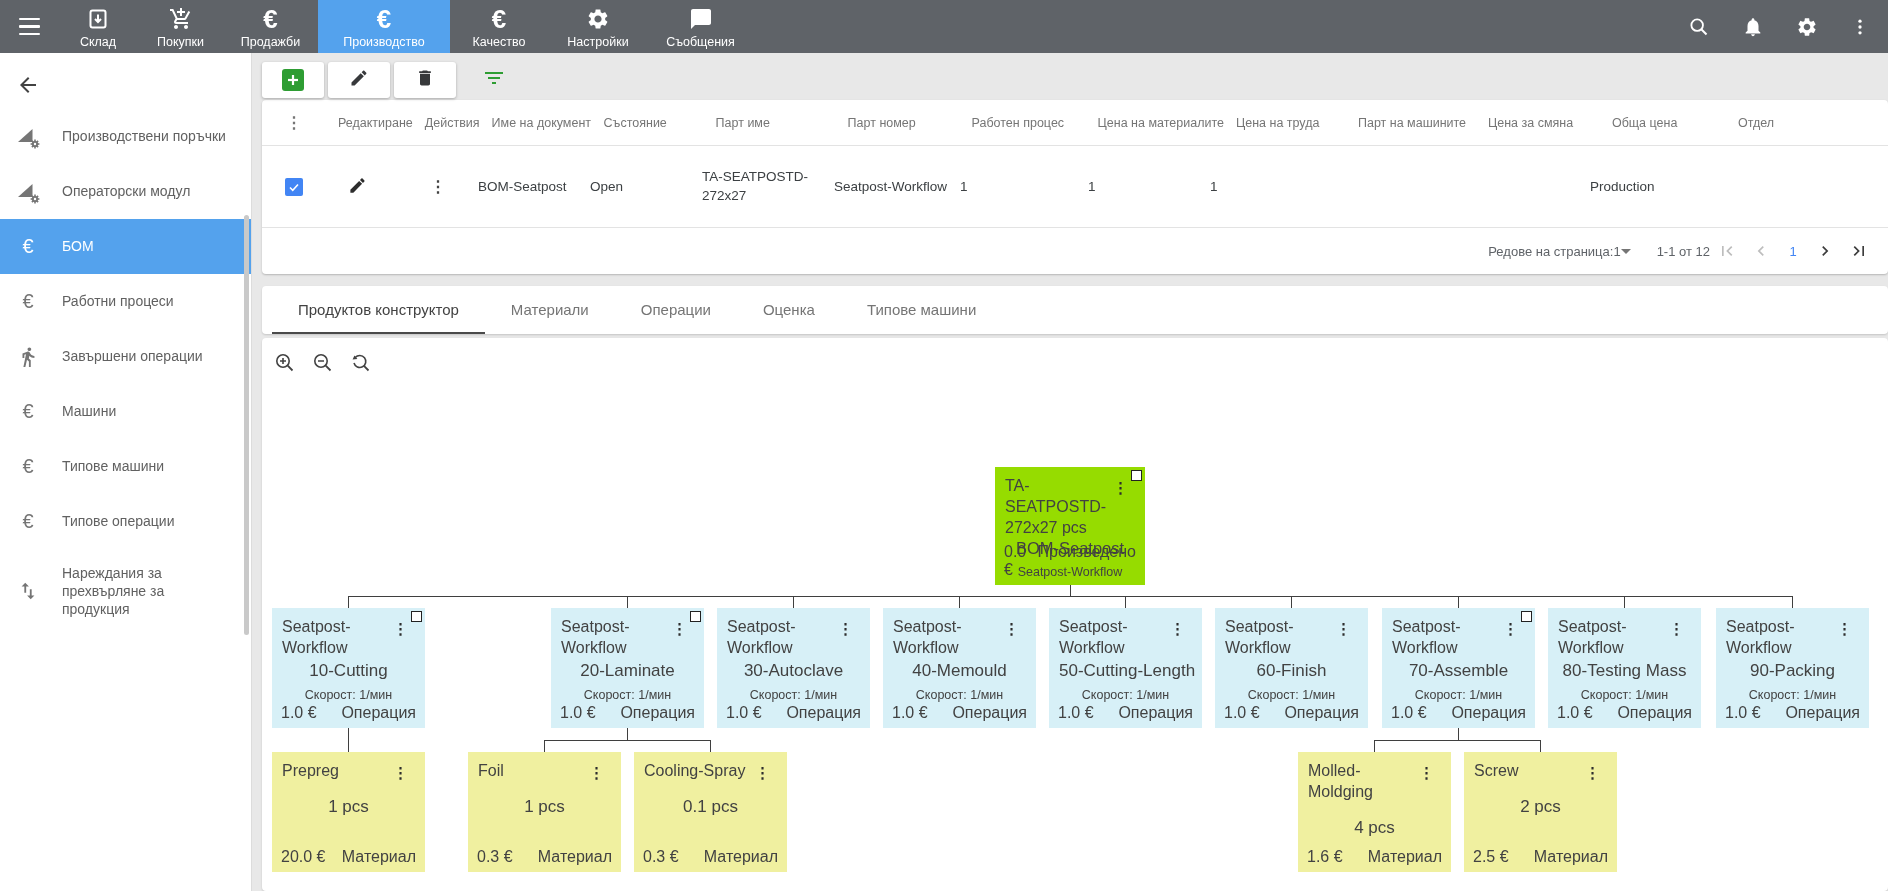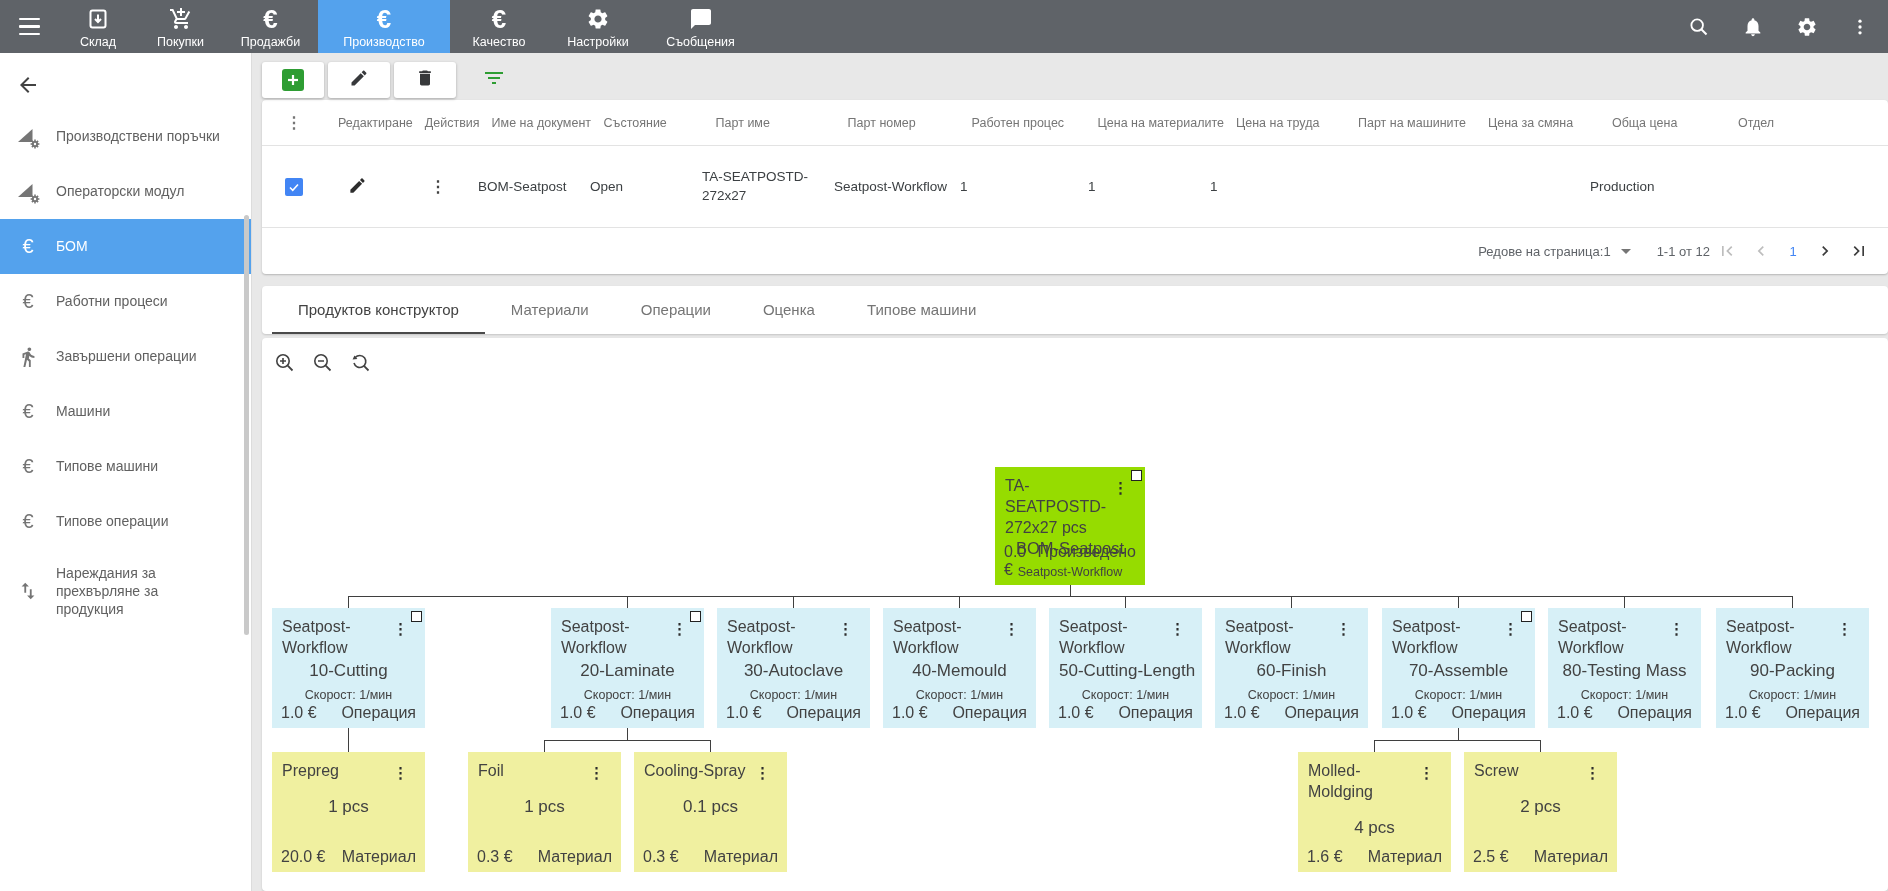--- a/index.html
+++ b/index.html
@@ -20,21 +20,21 @@
   
   .sidebar{position:absolute;top:53px;left:0;width:252px;height:838px;background:#fff;border-right:1px solid #dcdcdc;z-index:4}
   .back-btn{margin:16px 0 6px 12px;width:32px;height:32px;display:flex;align-items:center;justify-content:center;cursor:pointer}
   .menu{margin-top:8px}
   .menu-item{display:flex;align-items:center;min-height:55px;padding:6px 10px 6px 0;cursor:pointer;color:#616161;font-size:14px}
   .menu-item.tall{min-height:84px}
   .menu-icon{flex:0 0 56px;display:flex;justify-content:center;align-items:center;color:#757575}
   .menu-euro{font-size:20px;color:#757575}
   .menu-item.active{background:#54a2ed;color:#fff}
   .menu-item.active .menu-euro{color:#fff}
-  .menu-label{line-height:1.3;max-width:170px}
+  .menu-label{line-height:1.3;margin-left:6px;max-width:170px}
   .sb-scroll{position:absolute;right:2px;top:162px;width:5px;height:420px;background:#c9c9c9;border-radius:3px;cursor:pointer}
 
   
   .toolbar{position:absolute;left:262px;top:62px;display:flex;align-items:center;z-index:3}
   .tool-btn{width:62px;height:36px;background:#fff;border-radius:3px;box-shadow:0 1px 3px rgba(0,0,0,.28);display:flex;align-items:center;justify-content:center;margin-right:4px;cursor:pointer}
   .add-chip{width:22px;height:22px;background:#2e9d33;border-radius:3px;display:flex;align-items:center;justify-content:center}
   .filter-btn{margin-left:14px;width:40px;height:36px;display:flex;align-items:center;justify-content:center;cursor:pointer}
 
   
   .table-card{position:absolute;left:262px;top:100px;width:1626px;background:#fff;border-radius:4px;box-shadow:0 1px 2px rgba(0,0,0,.22)}
@@ -45,21 +45,21 @@
   .c0{flex:0 0 64px;display:flex;justify-content:center;padding-left:0}
   .c1{flex:0 0 78px}.c2{flex:0 0 62px}.c3{flex:0 0 112px}.c4{flex:0 0 112px}
   .c5{flex:0 0 132px}.c6{flex:0 0 124px}.c7{flex:0 0 126px}.c8{flex:0 0 128px}
   .c9{flex:0 0 122px}.c10{flex:0 0 130px}.c11{flex:0 0 124px}.c12{flex:0 0 126px}
   .c13{flex:1}
   .tc-wrap{white-space:normal;line-height:1.35}
   .kebab{font-weight:700;font-size:16px;letter-spacing:0;cursor:pointer}
   .kebab.gray{color:#757575}.kebab.dark{color:#424242}
   .checkbox{width:18px;height:18px;background:#4285f4;border-radius:2px;display:flex;align-items:center;justify-content:center;cursor:pointer}
   .t-foot{height:46px;display:flex;align-items:center;justify-content:flex-end;color:#5f6368;font-size:13px;padding-right:12px}
-  .t-foot .lbl{margin-right:10px}
+  .t-foot .lbl{}
   .caret{width:0;height:0;border-left:5px solid transparent;border-right:5px solid transparent;border-top:5px solid #757575;margin-right:26px;cursor:pointer}
   .range{color:#5f6368}
   .pg-btn{width:34px;display:flex;justify-content:center;cursor:pointer}
   .pg-num{width:30px;text-align:center;color:#4285f4;font-size:13px;cursor:pointer}
 
   
   .tabs-card{position:absolute;left:262px;top:286px;width:1626px;height:48px;background:#fff;border-radius:4px;box-shadow:0 1px 2px rgba(0,0,0,.15);display:flex;align-items:stretch;padding-left:10px}
   .tab{display:flex;align-items:center;padding:0 26px;font-size:15px;color:#757575;cursor:pointer;border-bottom:2px solid transparent}
   .tab.active{color:#424242;border-bottom-color:#4a4a4a}
 

